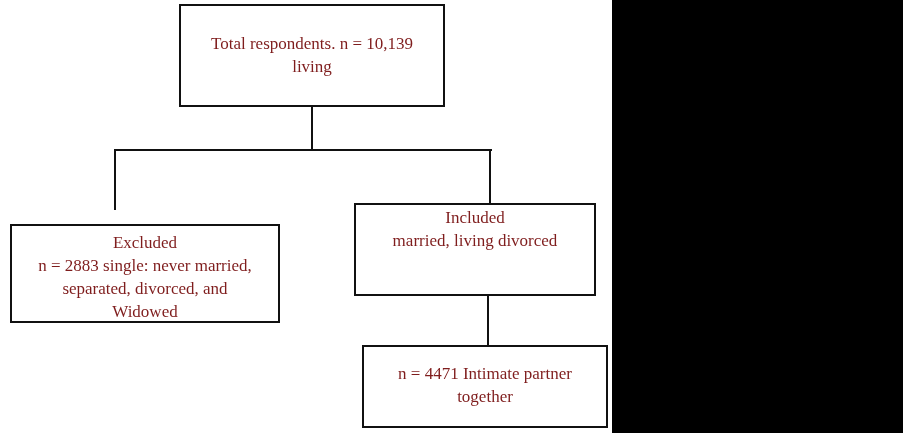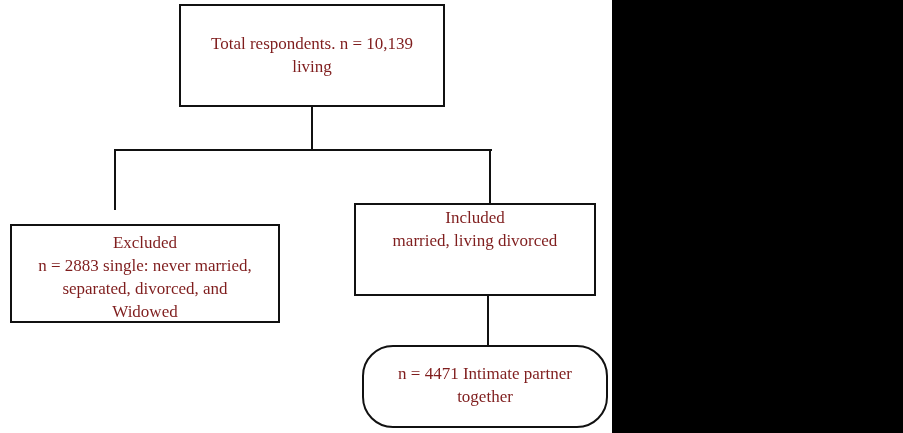--- a/index.html
+++ b/index.html
@@ -71,21 +71,20 @@
     justify-content: flex-start;
   }
 
   #node-ipv {
     left: 362px;
     top: 345px;
     width: 246px;
     height: 83px;
     justify-content: flex-start;
     padding-top: 16px;
-    border-radius: 31px;
   }
 
   
   .conn {
     position: absolute;
     background: #111111;
   }
   .conn-v { width: 2px; }
   .conn-h { height: 2px; }
 

